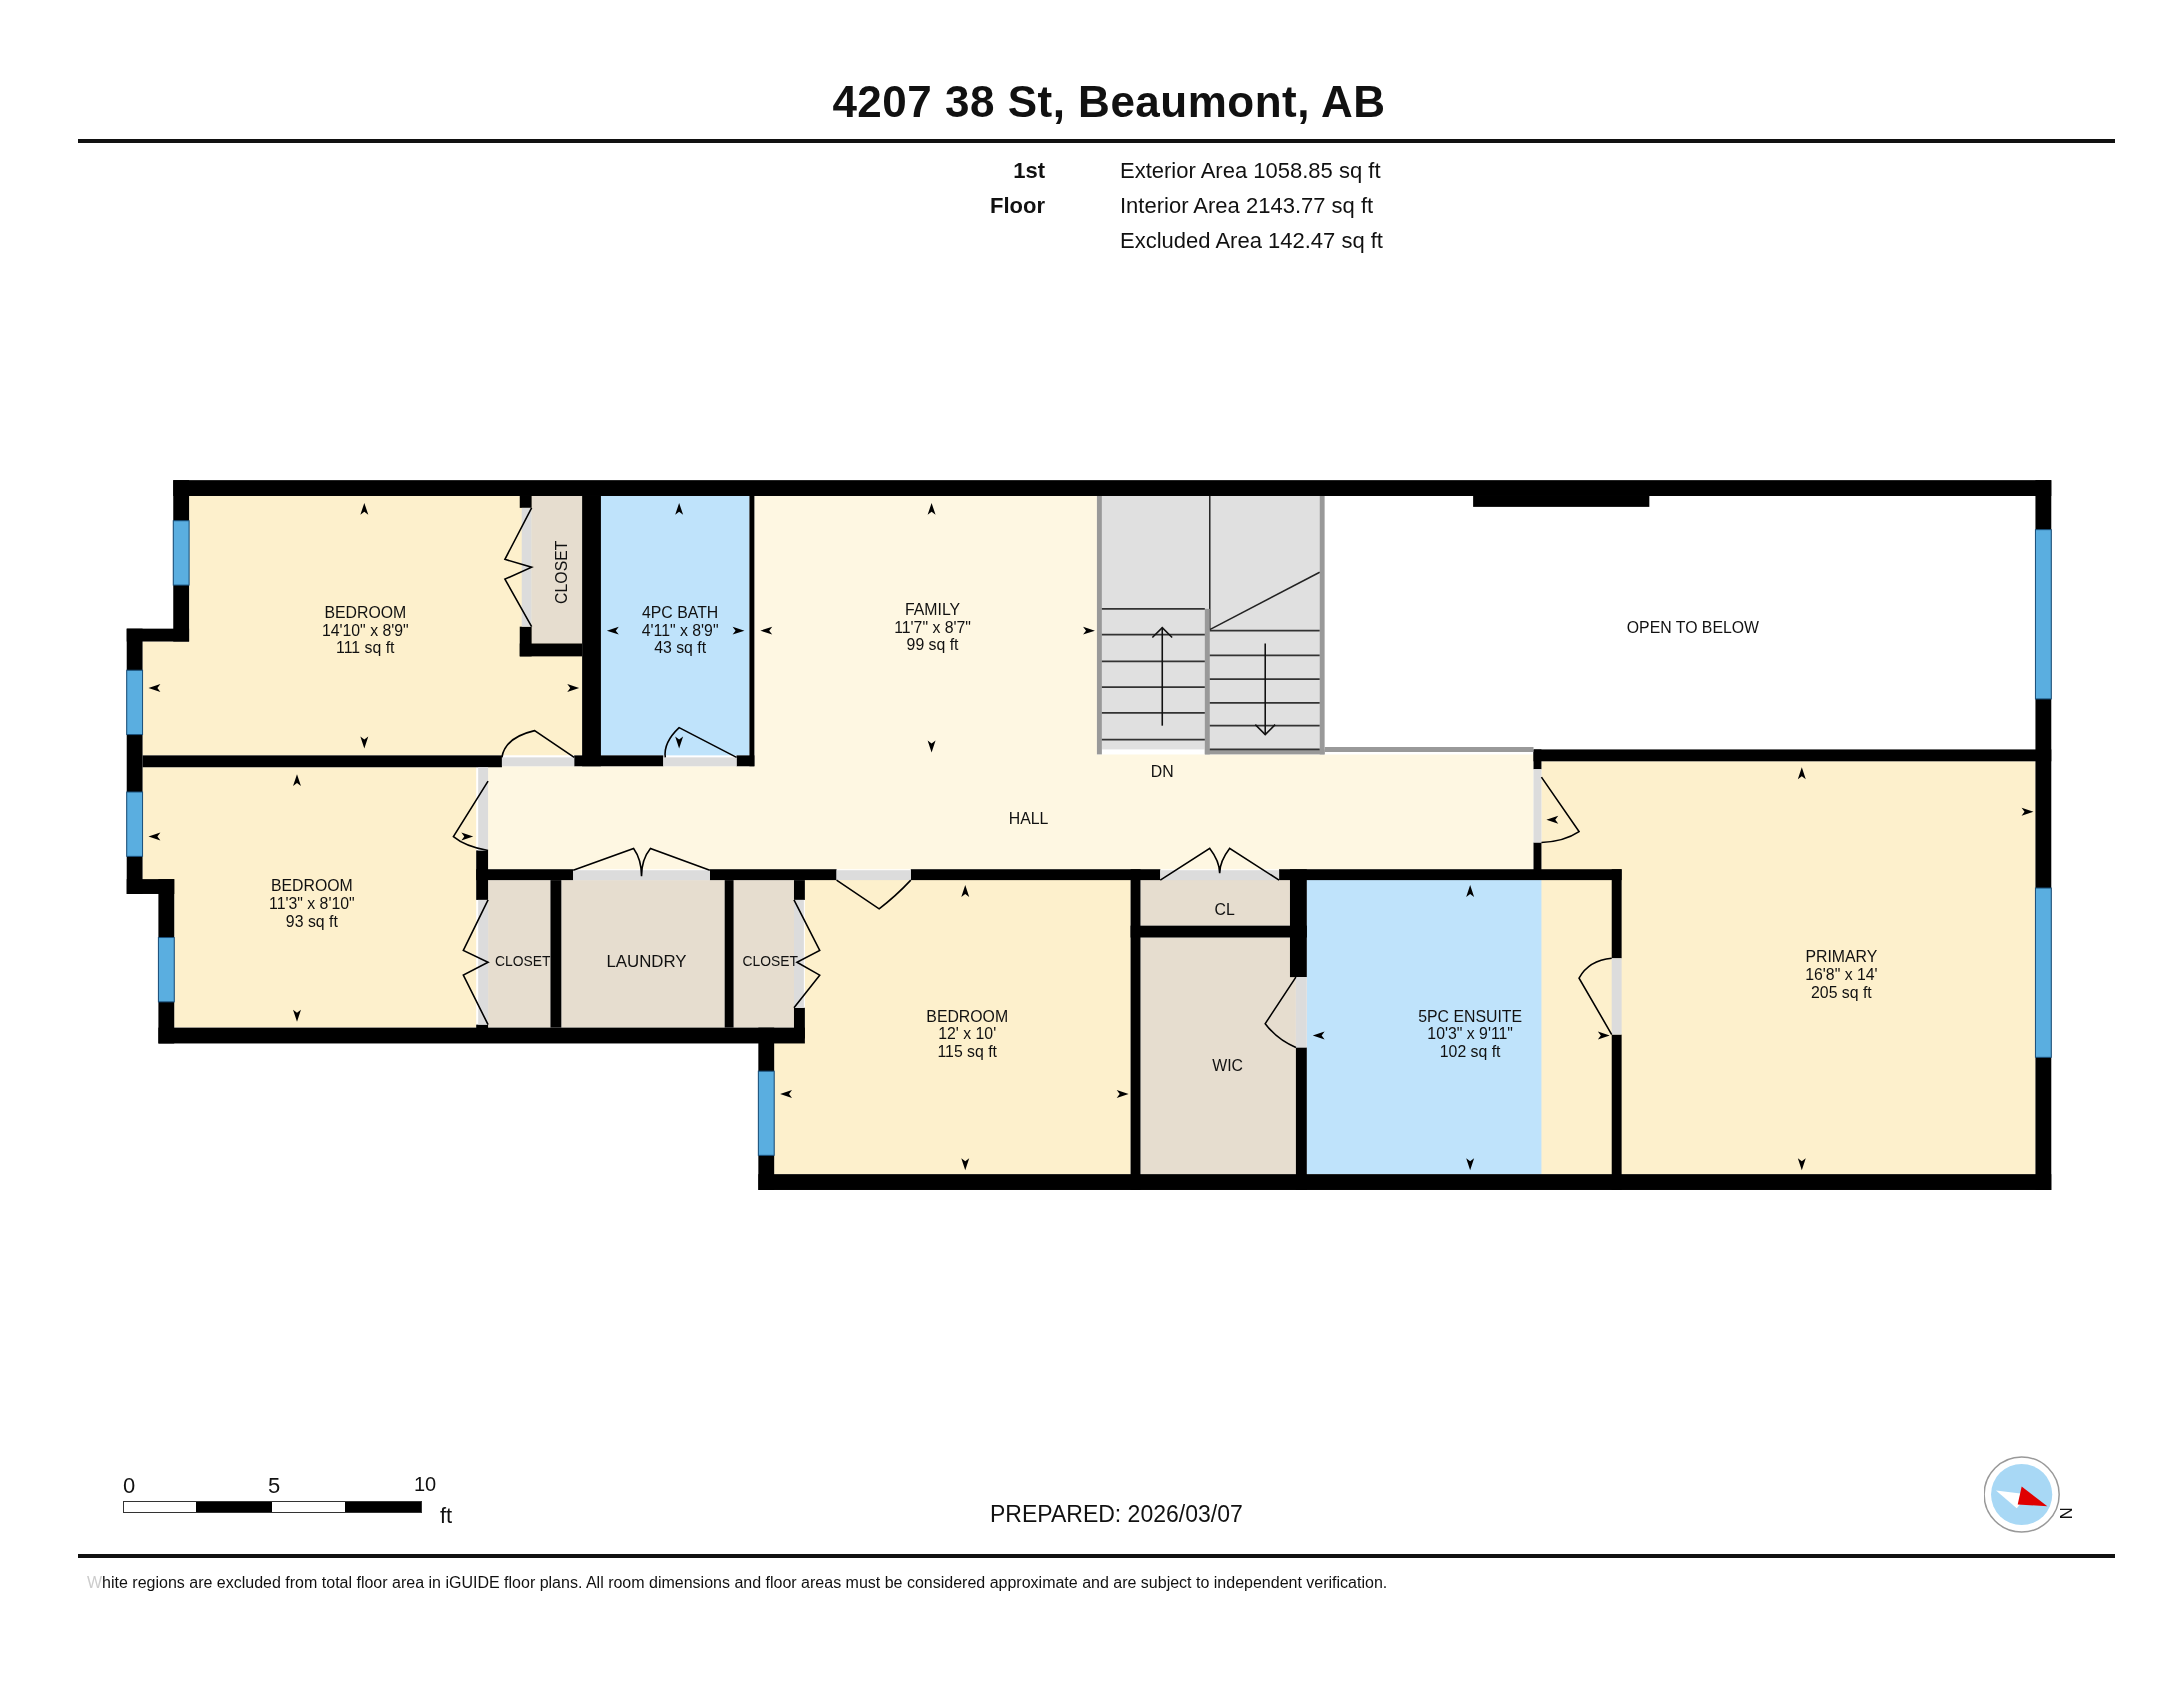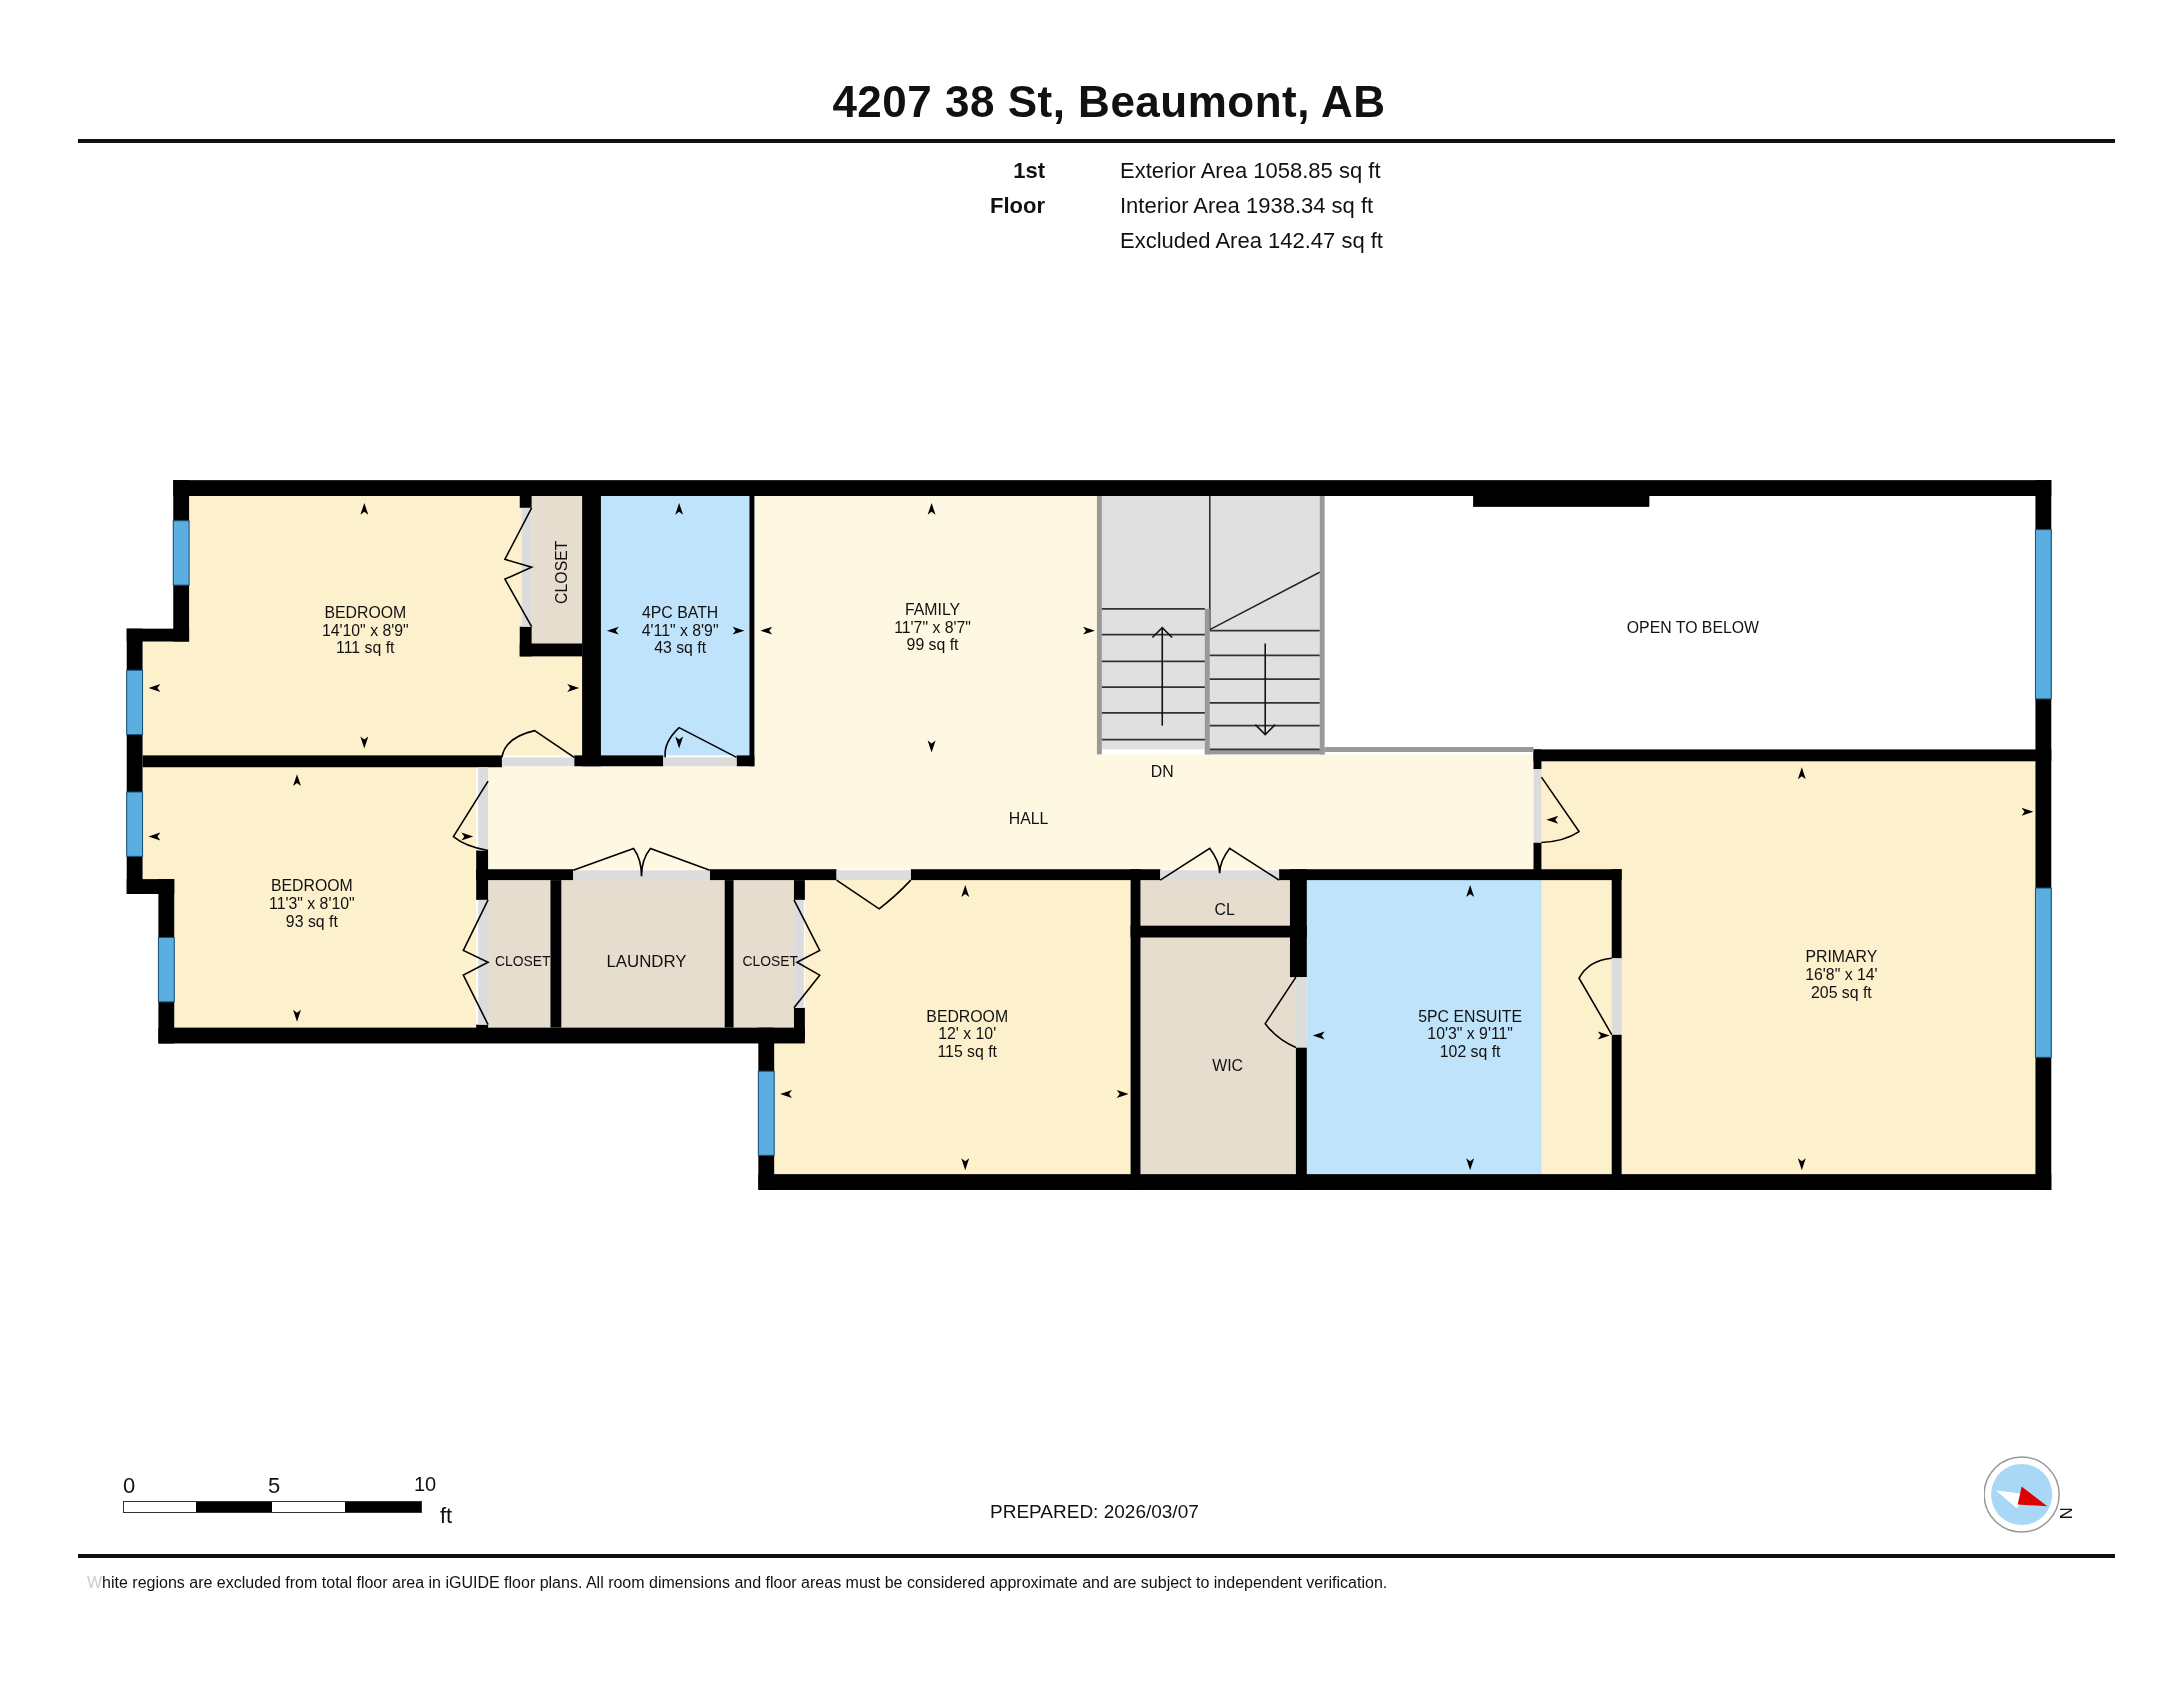--- a/index.html
+++ b/index.html
@@ -7,36 +7,36 @@
   .abs{position:absolute;}
   #title{left:0;width:2178px;top:77px;text-align:center;font-size:44px;font-weight:bold;letter-spacing:0.5px;padding-left:20px;}
   .rule{left:78px;width:2037px;height:4px;background:#111;}
   #area-block{left:990px;top:153px;font-size:22px;line-height:35px;}
   #floor-label{position:absolute;left:0;top:0;font-weight:bold;text-align:right;}
   #area-lines{position:absolute;left:130px;top:0;white-space:nowrap;}
   svg#plan{position:absolute;left:0;top:0;}
   .room-label{font-size:16px;text-anchor:middle;fill:#111;}
   .room-sm{font-size:14px;text-anchor:middle;fill:#111;}
   #scale-bar{left:123px;top:1473px;width:337px;height:59px;}
-  #prepared{left:990px;top:1501px;font-size:19px;}
+  #prepared{left:990px;top:1501px;font-size:23px;}
   #disclaimer{left:87px;top:1574px;font-size:16px;color:#111;white-space:nowrap;}
   #disclaimer .fade{color:#ccc;}
   #compass{left:1984px;top:1455px;width:99px;height:79px;}
 </style>
 </head>
 <body>
 
 <div id="title" class="abs">4207 38 St, Beaumont, AB</div>
 <div class="abs rule" style="top:139px;"></div>
 
 <div id="area-block" class="abs">
   <div id="floor-label">1st Floor</div>
   <div id="area-lines">
     <div>Exterior Area 1058.85 sq ft</div>
-    <div>Interior Area 1938.34 sq ft</div>
+    <div>Interior Area 2143.77 sq ft</div>
     <div>Excluded Area 142.47 sq ft</div>
   </div>
 </div>
 
 <svg id="plan" width="2178" height="1683" viewBox="0 0 2200 1700">
   <defs>
     <marker id="ah" viewBox="0 0 10 10" refX="5" refY="5" markerWidth="6" markerHeight="6" orient="auto">
         <path d="M0,0 L10,5 L0,10 L3,5 z" fill="#000"></path>
       </marker>
   </defs>

